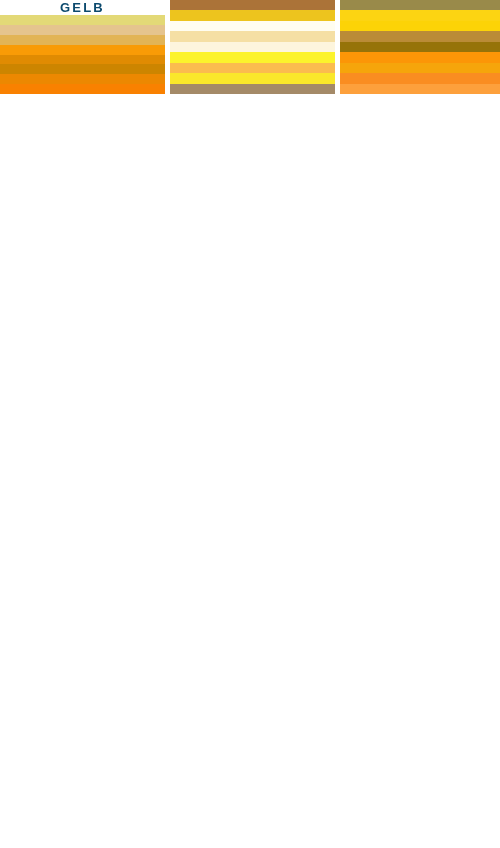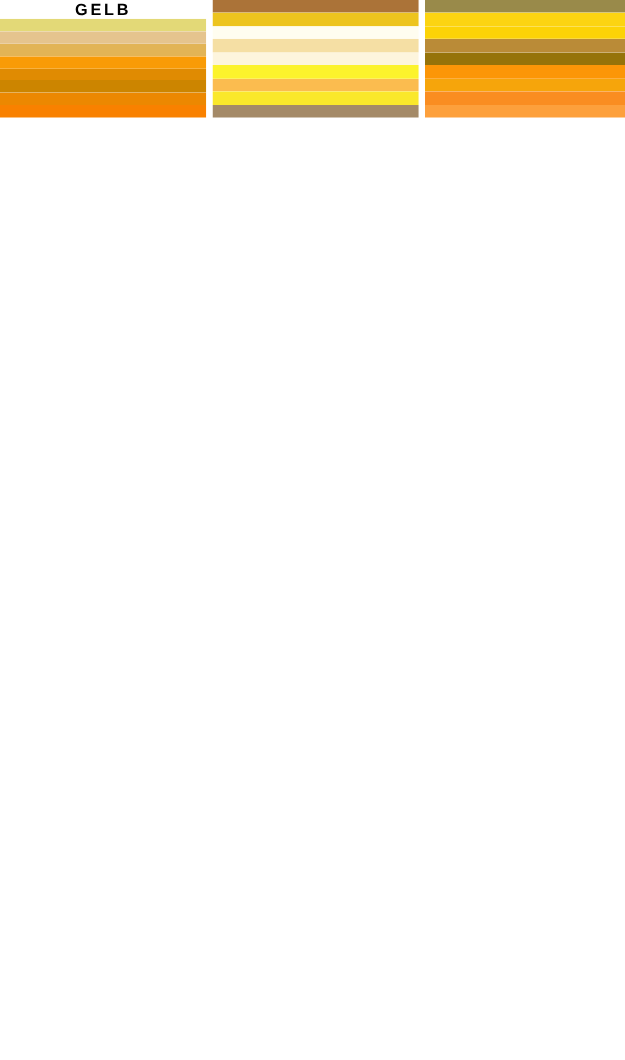--- a/index.html
+++ b/index.html
@@ -42,21 +42,21 @@
     background: #ffffff;
     height: 94px;
     display: flex;
     align-items: center;
     justify-content: center;
   }
   .title-text {
     font-size: 13px;
     font-weight: bold;
     letter-spacing: 2.2px;
-    color: #000000;
+    color: #0c4a6e;
   }
 </style>
 </head>
 <body>
 
 <div id="chart">
   <div class="col" id="col-1">
       <div class="title-cell">
         <span class="title-text">GELB</span>
       </div>

